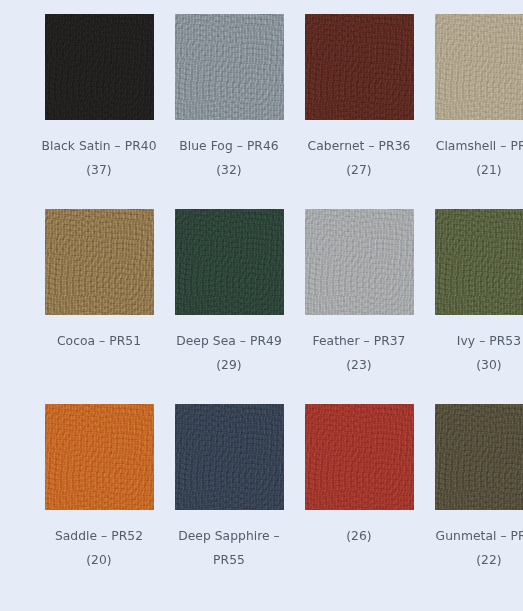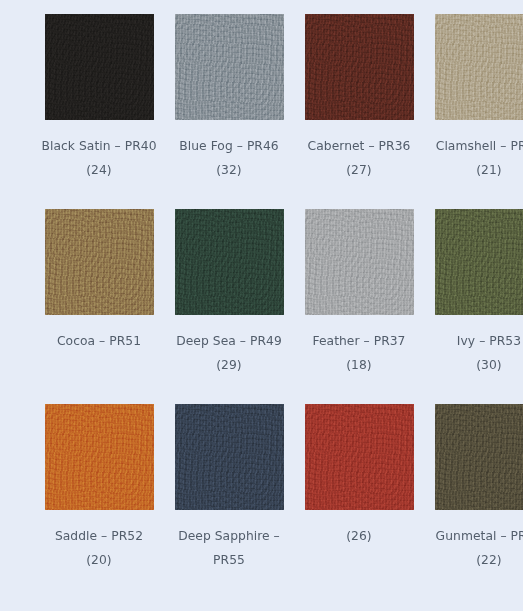--- a/index.html
+++ b/index.html
@@ -96,21 +96,21 @@
     display: block;
   }
 </style>
 </head>
 <body style="background-color: rgb(230, 236, 247);">
 
 <div class="swatch-grid">
 
   <div class="swatch-cell">
     <div class="swatch-chip" style="background-color: rgb(33, 31, 29);"></div>
-    <div class="swatch-caption"><span>Black Satin – PR40</span> <span class="swatch-count">(24)</span></div>
+    <div class="swatch-caption"><span>Black Satin – PR40</span> <span class="swatch-count">(37)</span></div>
   </div>
 
   <div class="swatch-cell">
     <div class="swatch-chip" style="background-color: rgb(139, 148, 155);"></div>
     <div class="swatch-caption"><span>Blue Fog – PR46</span> <span class="swatch-count">(32)</span></div>
   </div>
 
   <div class="swatch-cell">
     <div class="swatch-chip" style="background-color: rgb(94, 42, 33);"></div>
     <div class="swatch-caption"><span>Cabernet – PR36</span> <span class="swatch-count">(27)</span></div>
@@ -126,21 +126,21 @@
     <div class="swatch-caption"><span>Cocoa – PR51</span> </div>
   </div>
 
   <div class="swatch-cell">
     <div class="swatch-chip" style="background-color: rgb(45, 69, 57);"></div>
     <div class="swatch-caption"><span>Deep Sea – PR49</span> <span class="swatch-count">(29)</span></div>
   </div>
 
   <div class="swatch-cell">
     <div class="swatch-chip" style="background-color: rgb(168, 170, 172);"></div>
-    <div class="swatch-caption"><span>Feather – PR37</span> <span class="swatch-count">(18)</span></div>
+    <div class="swatch-caption"><span>Feather – PR37</span> <span class="swatch-count">(23)</span></div>
   </div>
 
   <div class="swatch-cell">
     <div class="swatch-chip" style="background-color: rgb(90, 99, 64);"></div>
     <div class="swatch-caption"><span>Ivy – PR53</span> <span class="swatch-count">(30)</span></div>
   </div>
 
   <div class="swatch-cell">
     <div class="swatch-chip" style="background-color: rgb(198, 106, 38);"></div>
     <div class="swatch-caption"><span>Saddle – PR52</span> <span class="swatch-count">(20)</span></div>

